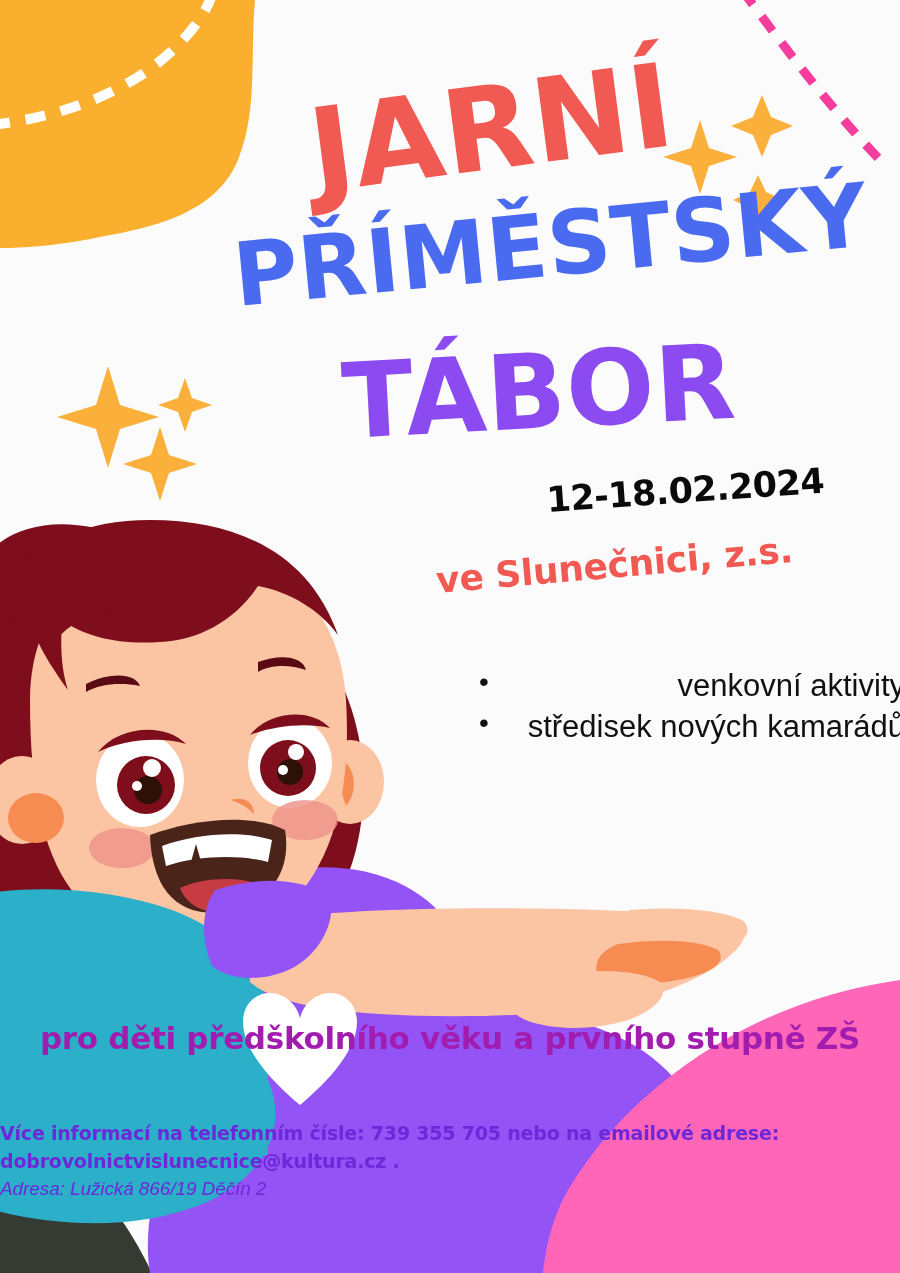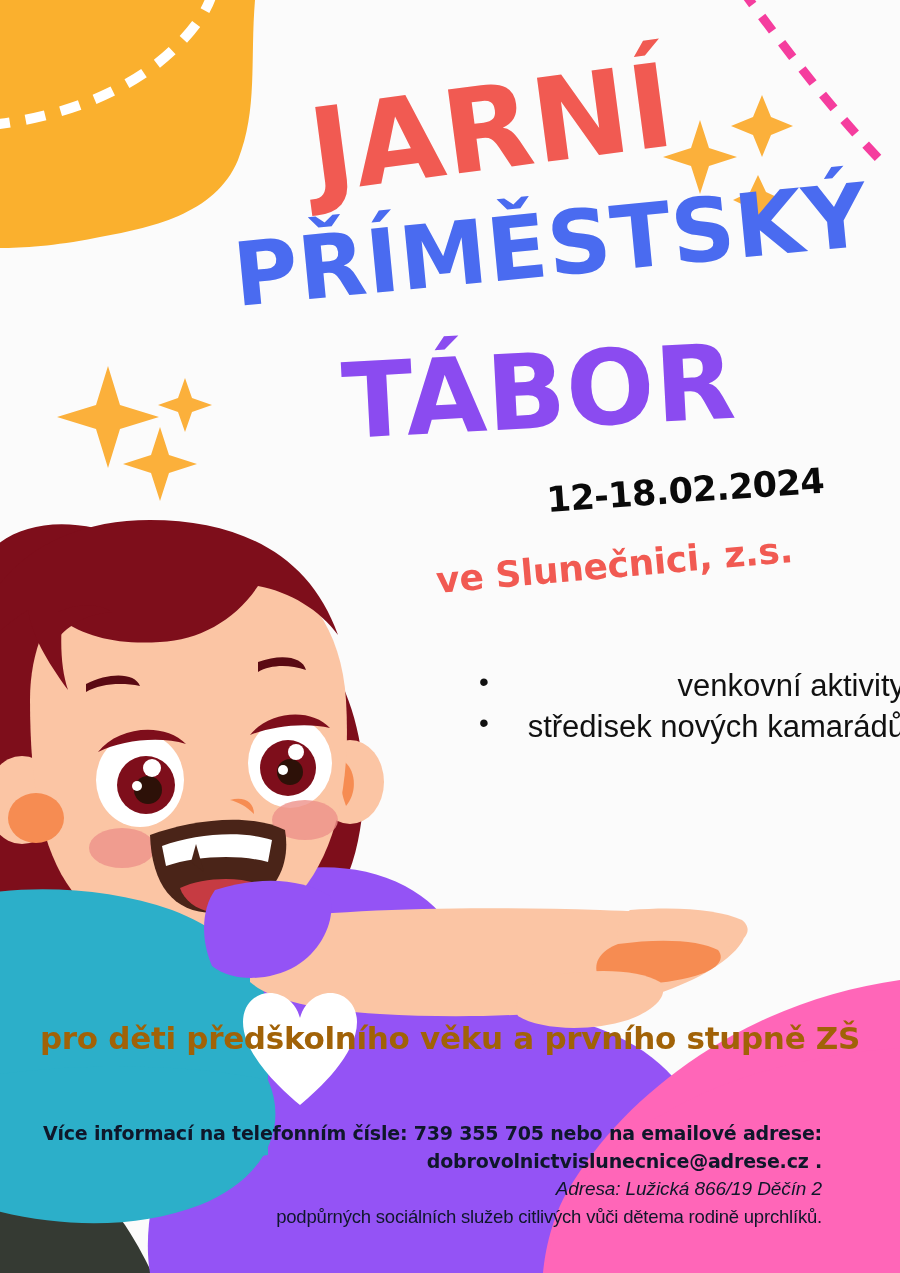--- a/index.html
+++ b/index.html
@@ -129,35 +129,35 @@
   .tagline {
     position: absolute;
     left: 0;
     top: 1020px;
     width: 900px;
     text-align: center;
     font-family: "DejaVu Sans", sans-serif;
     font-weight: 700;
     font-size: 31px;
     line-height: 1.22;
-    color: #a16207;
+    color: #a21caf;
     letter-spacing: -0.3px;
   }
   .tagline .seg {
     display: inline;
   }
 
   
   .footer {
     position: absolute;
     left: 0;
     top: 1120px;
     width: 822px;
-    text-align: right;
-    color: #0f172a;
+    text-align: left;
+    color: #6d28d9;
   }
   .footer .bold-line {
     font-family: "DejaVu Sans", sans-serif;
     font-weight: 700;
     font-size: 19px;
     line-height: 1.45;
     letter-spacing: -0.2px;
   }
   .footer .reg-line {
     font-family: "Liberation Sans", sans-serif;
@@ -311,18 +311,17 @@
     <li>venkovní  aktivity</li>
     <li>středisek nových kamarádů</li>
   </ul>
 
   <div class="tagline">
     <span class="seg">pro </span><span class="seg">děti</span><span class="seg">  předškolního věku a prvního stupně ZŠ</span>
   </div>
 
   <div class="footer">
     <div class="bold-line">Více informací na telefonním čísle: 739 355 705 nebo na emailové adrese:</div>
-    <div class="bold-line">dobrovolnictvislunecnice@adrese.cz .</div>
+    <div class="bold-line">dobrovolnictvislunecnice@kultura.cz .</div>
     <div class="reg-line">Adresa: Lužická 866/19 Děčín 2</div>
-    <div class="small-block">podpůrných sociálních služeb citlivých vůči dětema rodině uprchlíků.</div>
   </div>
 
 </div>
 
 </body></html>

